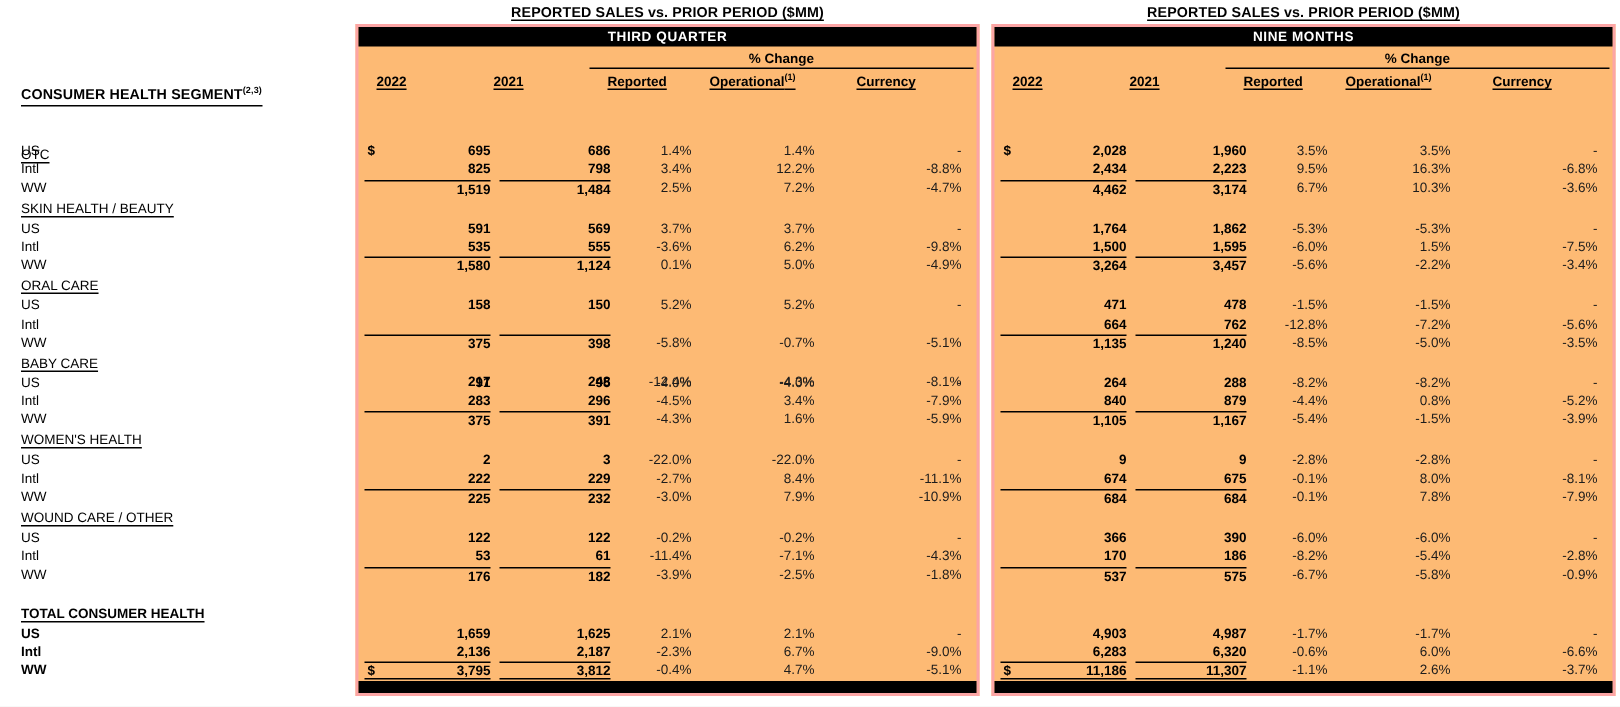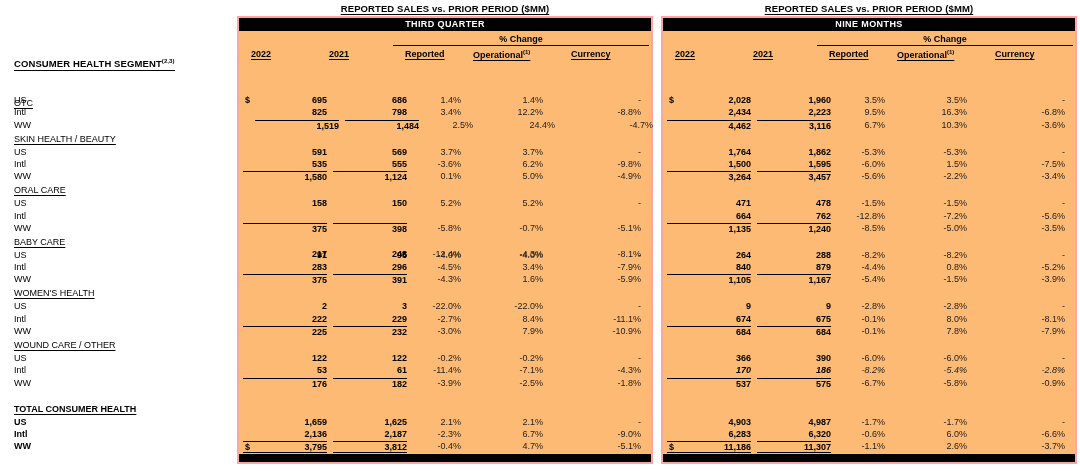--- a/index.html
+++ b/index.html
@@ -129,29 +129,29 @@
           <div class="grp g1">
             <div class="num">825</div>
           </div>
           <div class="grp g2">
             <div class="num">798</div>
           </div>
           <div class="pct p-rep">3.4%</div>
           <div class="pct p-op">12.2%</div>
           <div class="pct p-cur">-8.8%</div>
         </div>
-        <div class="vrow sum" style="top: 101.6px; margin-left: 12px;">
+        <div class="vrow sum" style="top: 101.6px;">
           <div class="grp g1">
             <div class="num">1,519</div>
           </div>
           <div class="grp g2">
             <div class="num">1,484</div>
           </div>
           <div class="pct p-rep">2.5%</div>
-          <div class="pct p-op">24.4%</div>
+          <div class="pct p-op">7.2%</div>
           <div class="pct p-cur">-4.7%</div>
         </div>
         <div class="vrow" style="top: 128.6px;">
           <div class="grp g1">
             <div class="num">591</div>
           </div>
           <div class="grp g2">
             <div class="num">569</div>
           </div>
           <div class="pct p-rep">3.7%</div>
@@ -381,21 +381,21 @@
           </div>
           <div class="pct p-rep">9.5%</div>
           <div class="pct p-op">16.3%</div>
           <div class="pct p-cur">-6.8%</div>
         </div>
         <div class="vrow sum" style="top: 101.6px;">
           <div class="grp g1">
             <div class="num">4,462</div>
           </div>
           <div class="grp g2">
-            <div class="num">3,116</div>
+            <div class="num">3,174</div>
           </div>
           <div class="pct p-rep">6.7%</div>
           <div class="pct p-op">10.3%</div>
           <div class="pct p-cur">-3.6%</div>
         </div>
         <div class="vrow" style="top: 128.6px;">
           <div class="grp g1">
             <div class="num">1,764</div>
           </div>
           <div class="grp g2">
@@ -530,21 +530,21 @@
           <div class="grp g1">
             <div class="num">366</div>
           </div>
           <div class="grp g2">
             <div class="num">390</div>
           </div>
           <div class="pct p-rep">-6.0%</div>
           <div class="pct p-op">-6.0%</div>
           <div class="pct p-cur">-</div>
         </div>
-        <div class="vrow" style="top: 347.3px; font-style: italic;">
+        <div class="vrow" style="top: 347.3px;">
           <div class="grp g1">
             <div class="num">170</div>
           </div>
           <div class="grp g2">
             <div class="num">186</div>
           </div>
           <div class="pct p-rep">-8.2%</div>
           <div class="pct p-op">-5.4%</div>
           <div class="pct p-cur">-2.8%</div>
         </div>

